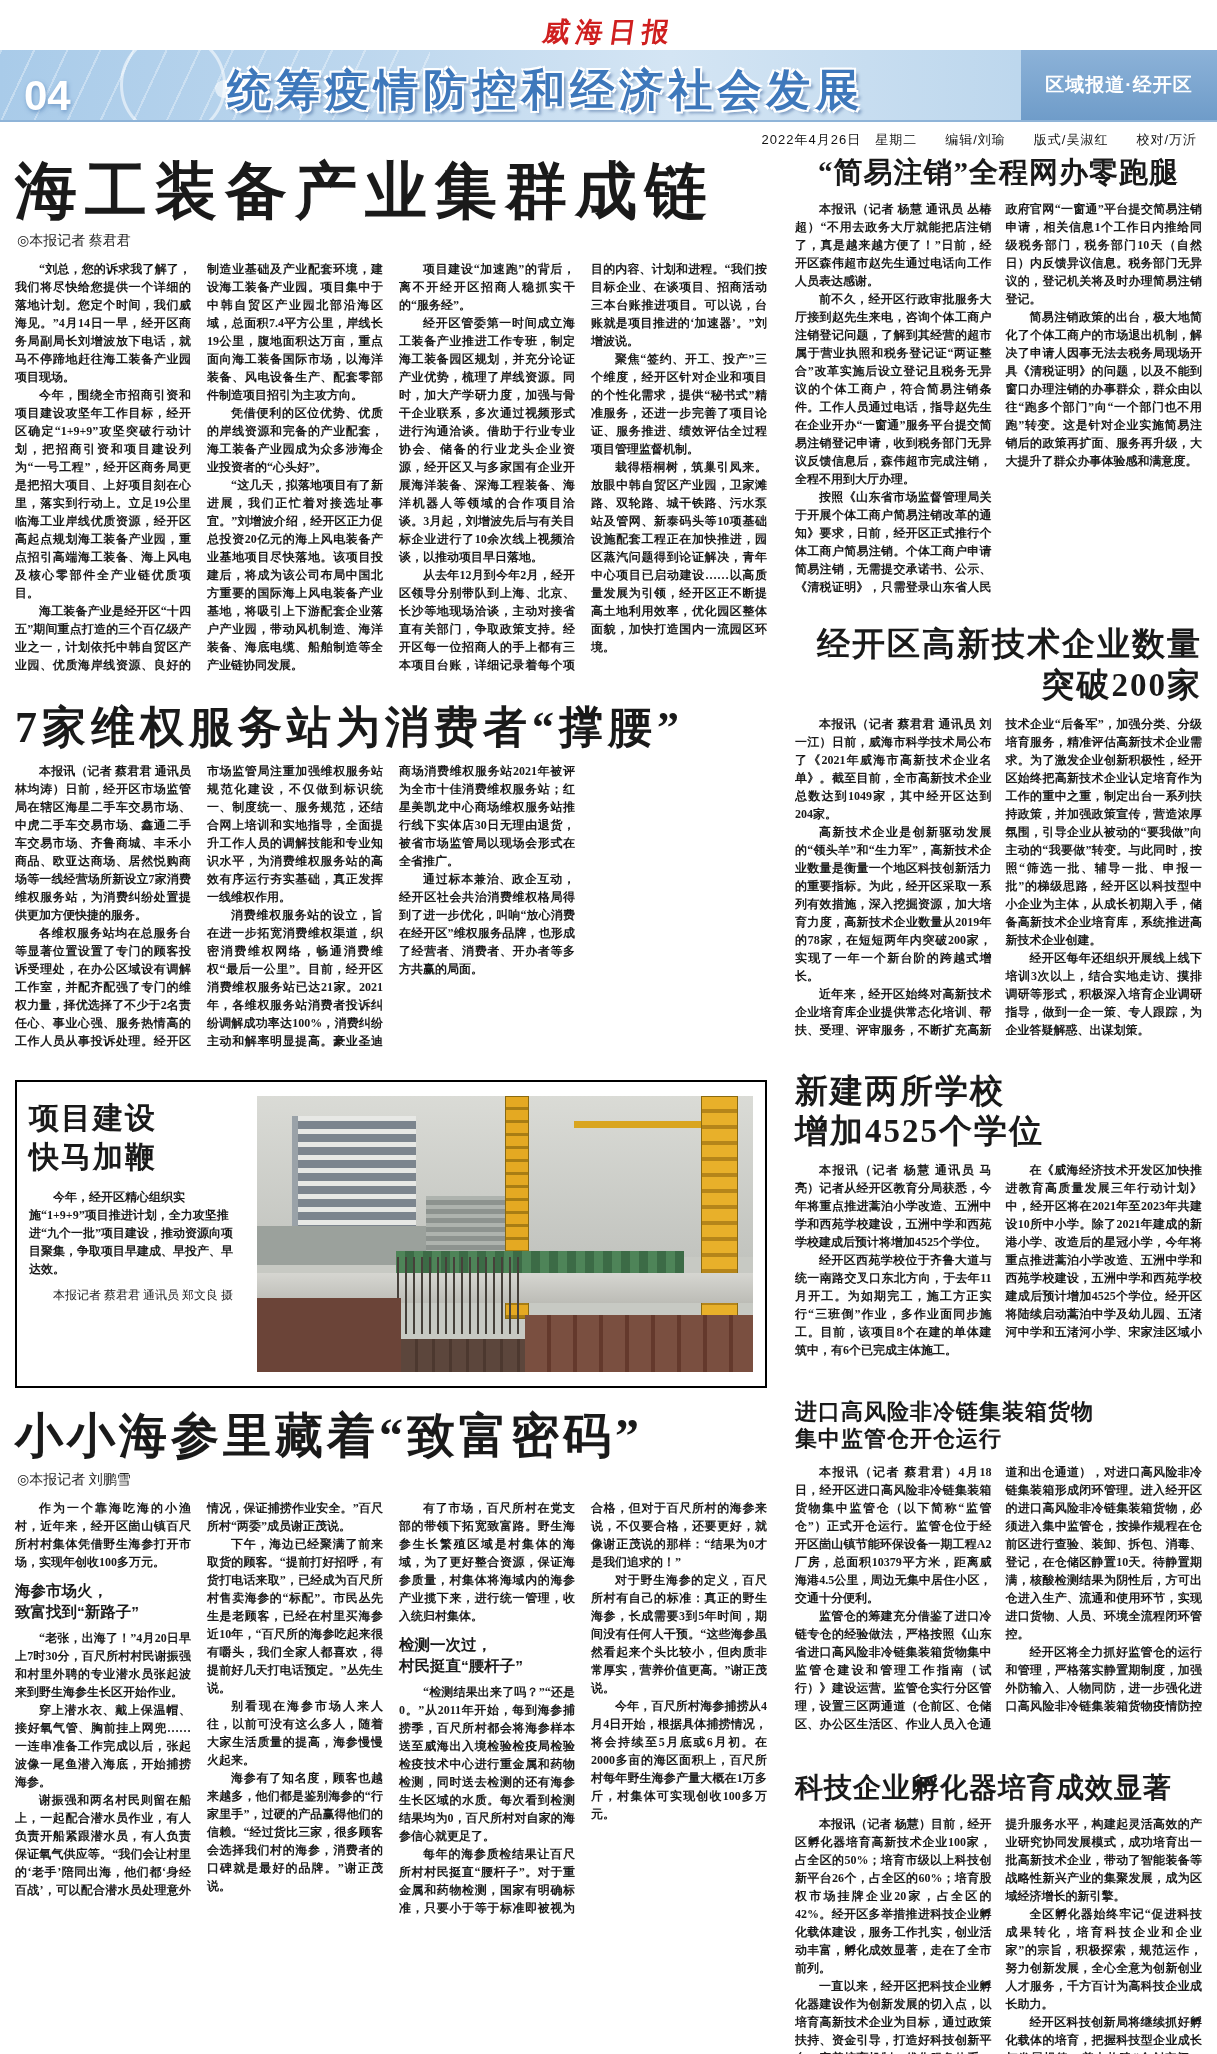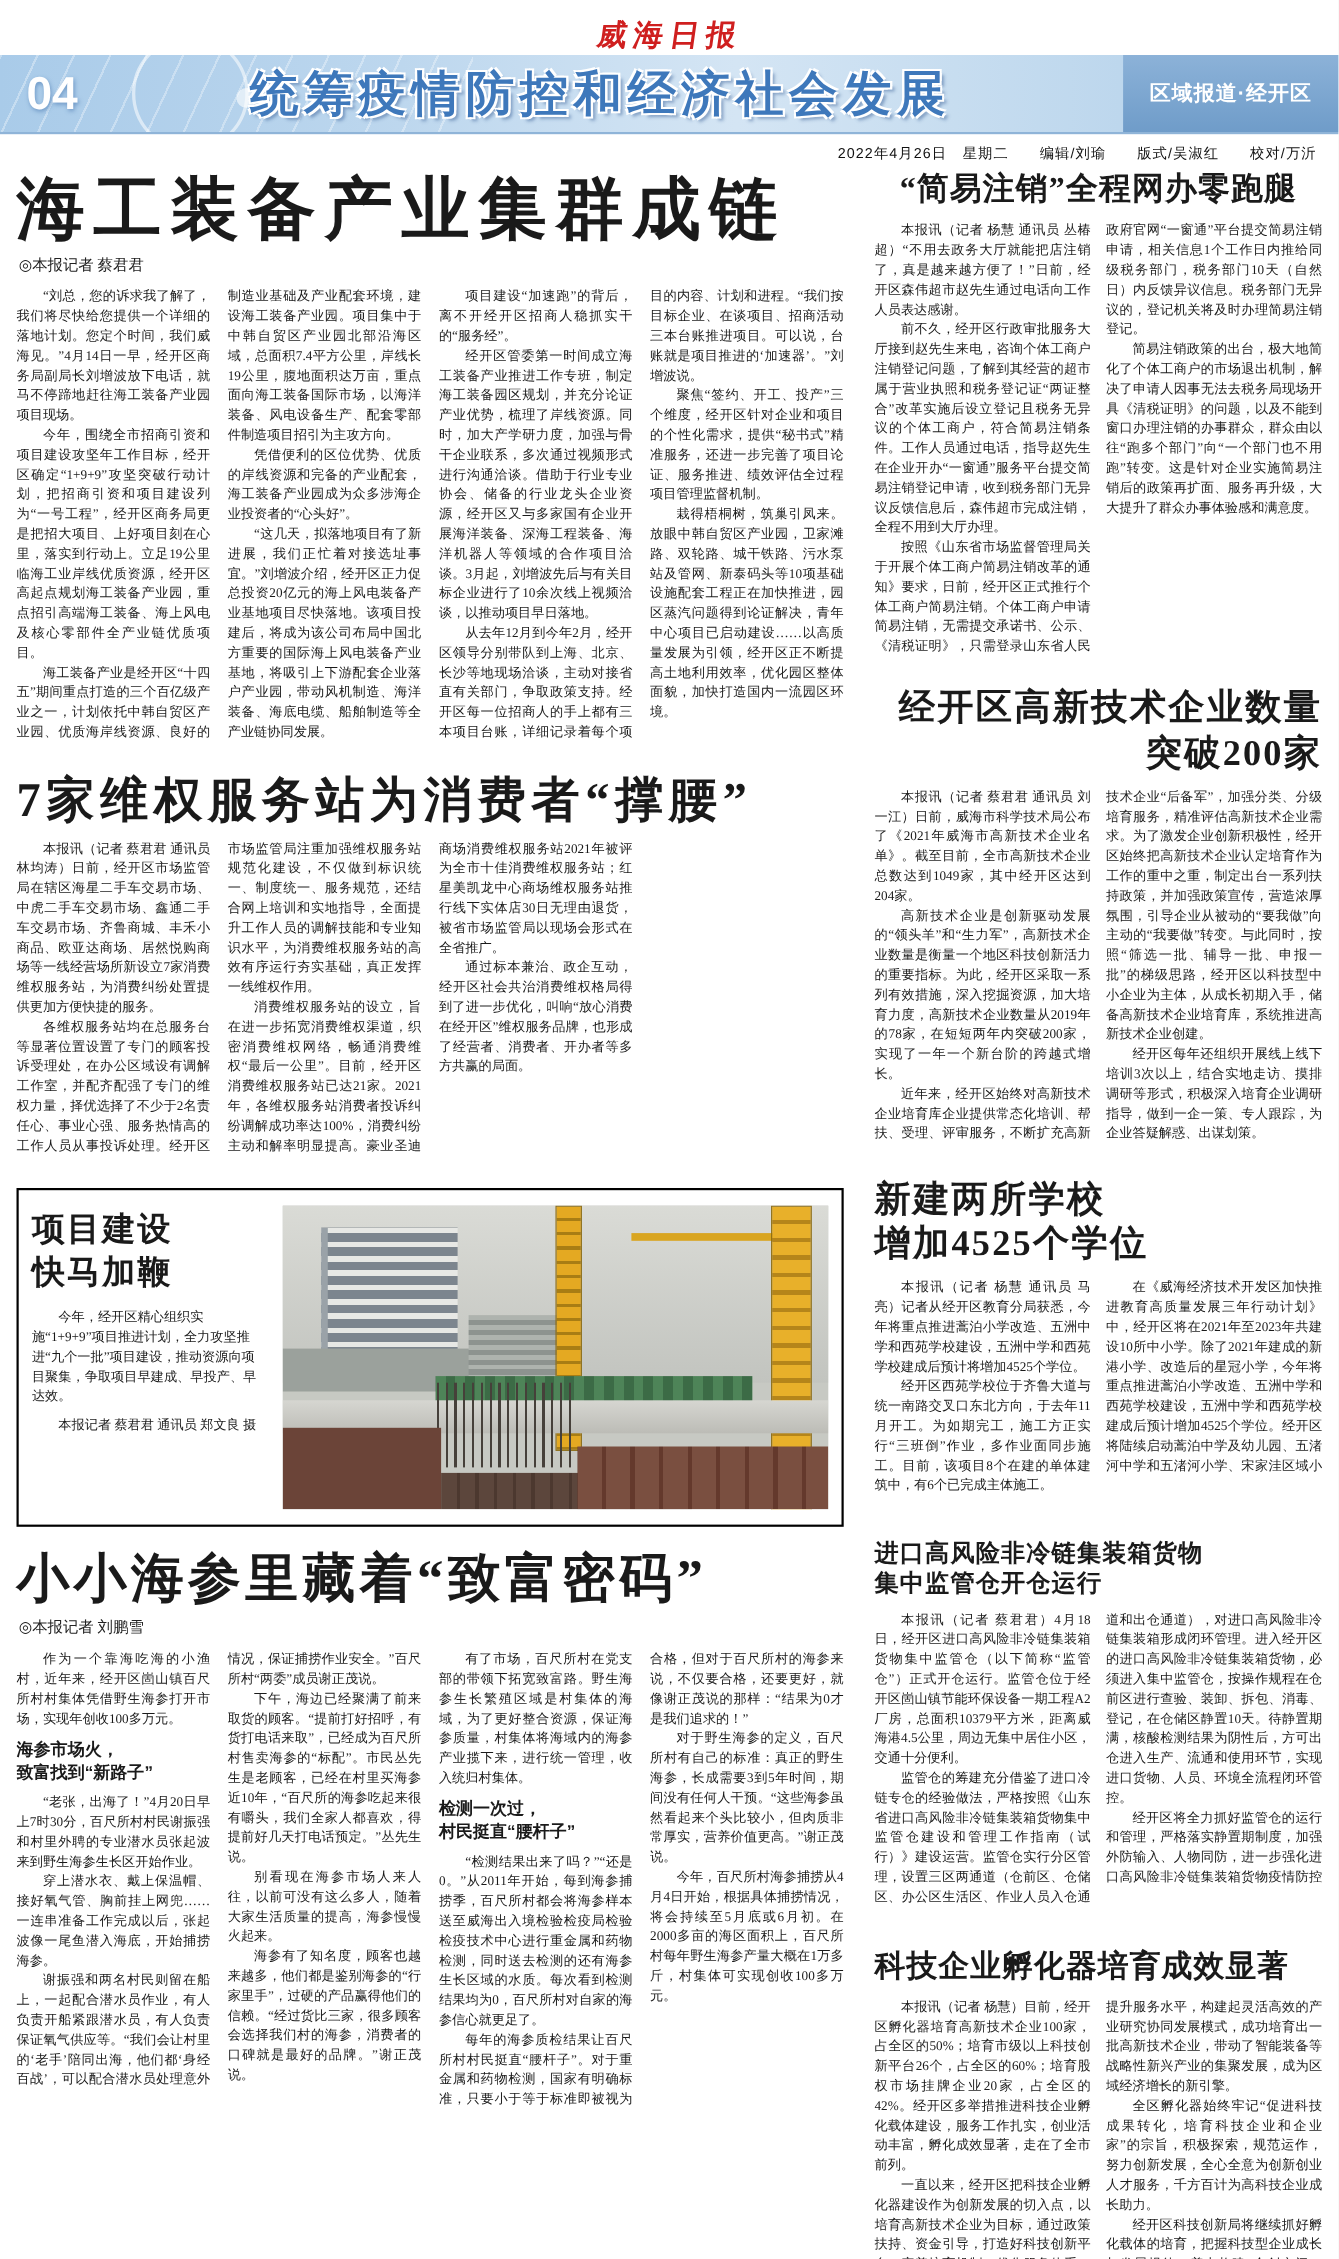--- a/index.html
+++ b/index.html
@@ -3,21 +3,21 @@
 <meta charset="utf-8">
 <style>
   html,body{margin:0;padding:0;background:#f2f2f0;}
   .page{width:1217px;height:2054px;margin:0 auto;background:#fff;overflow:hidden;
         font-family:"Liberation Serif","DejaVu Serif",serif;color:#1a1a1a;position:relative;}
   
   .masthead{text-align:center;padding-top:14px;height:36px;}
   .logo{display:inline-block;color:#cf1f1f;font-weight:bold;font-size:27px;letter-spacing:6px;
         transform:skewX(-8deg);font-family:"Liberation Serif",serif;}
   
-  .banner{position:relative;height:70px;display:flex;align-items:center;overflow:hidden;
+  .banner{position:relative;height:70px;display:flex;align-items:flex-end;overflow:hidden;
           background:linear-gradient(90deg,#a9cbe9 0%,#bdd7ee 30%,#d4e5f4 55%,#b0cfe9 100%);
           border-bottom:2px solid #8fb4d8;}
   .banner .deco{position:absolute;left:0;top:0;bottom:0;width:430px;
           background:repeating-linear-gradient(115deg,rgba(255,255,255,.33) 0 2px,transparent 2px 30px);}
   .banner .deco-circle{position:absolute;left:120px;top:-18px;width:100px;height:100px;border-radius:50%;
           border:3px solid rgba(255,255,255,.55);}
   .banner .deco-circle2{position:absolute;left:215px;top:30px;width:18px;height:18px;border-radius:50%;
           background:rgba(255,255,255,.6);}
   .pageno{font-family:"Liberation Sans",sans-serif;font-weight:bold;font-size:42px;color:#fff;
           margin-left:24px;z-index:2;text-shadow:1px 2px 4px rgba(60,110,170,.55);}
@@ -35,21 +35,21 @@
   .left-col{width:752px;flex:none;}
   .right-col{flex:1;min-width:0;}
   
   .head-xl{font-weight:900;font-size:62px;letter-spacing:8px;line-height:1.05;margin:6px 0 2px;white-space:nowrap;}
   .head-l{font-weight:900;font-size:44px;letter-spacing:5px;line-height:1.1;margin:20px 0 10px;white-space:nowrap;}
   .head-c{font-weight:900;font-size:48px;letter-spacing:4px;line-height:1.1;margin:22px 0 2px;white-space:nowrap;}
   .byline{font-size:14px;margin:8px 0 10px 2px;color:#222;}
   
   .body4{column-count:4;column-gap:16px;column-fill:auto;overflow:hidden;text-align:justify;}
   .body2{column-count:2;column-gap:14px;column-fill:auto;overflow:hidden;text-align:justify;}
-  .para{margin:0;text-indent:2em;font-size:12px;line-height:1.5;}
+  .para{margin:0;text-indent:2em;font-size:12px;line-height:1.5;font-weight:bold;}
   .subhead{font-family:"Liberation Sans",sans-serif;font-weight:bold;font-size:15.5px;line-height:1.35;
            margin:10px 0 6px;white-space:pre-line;text-indent:0;}
   .h-a{height:424px;}
   .h-b{height:296px;}
   .h-c{height:420px;}
   .h-r1{height:400px;}
   .h-r2{height:332px;}
   .h-r3{height:212px;}
   .h-r4{height:282px;}
   .h-r5{height:268px;}

